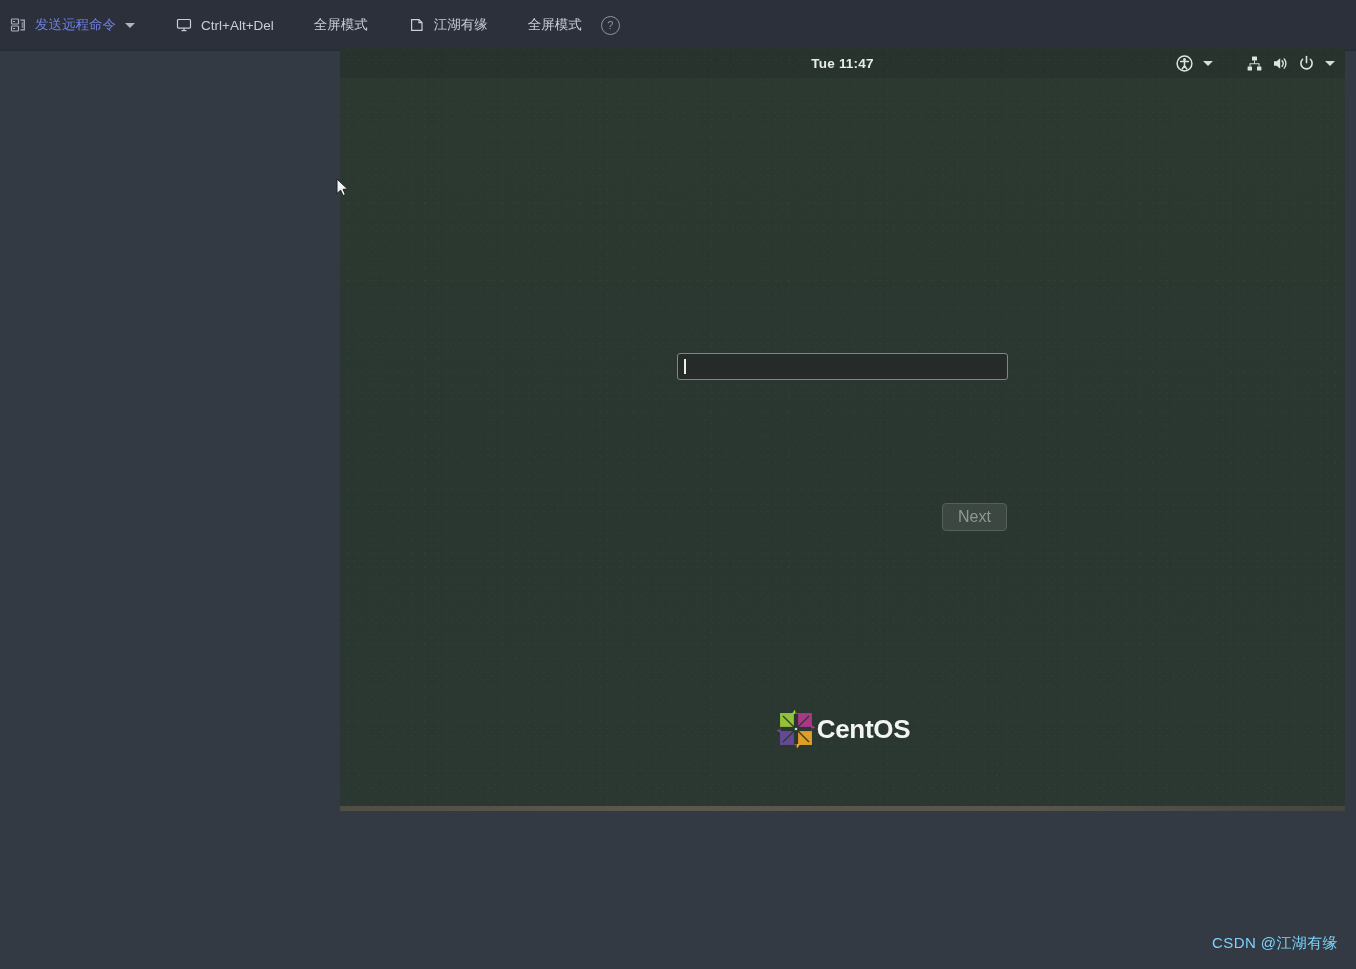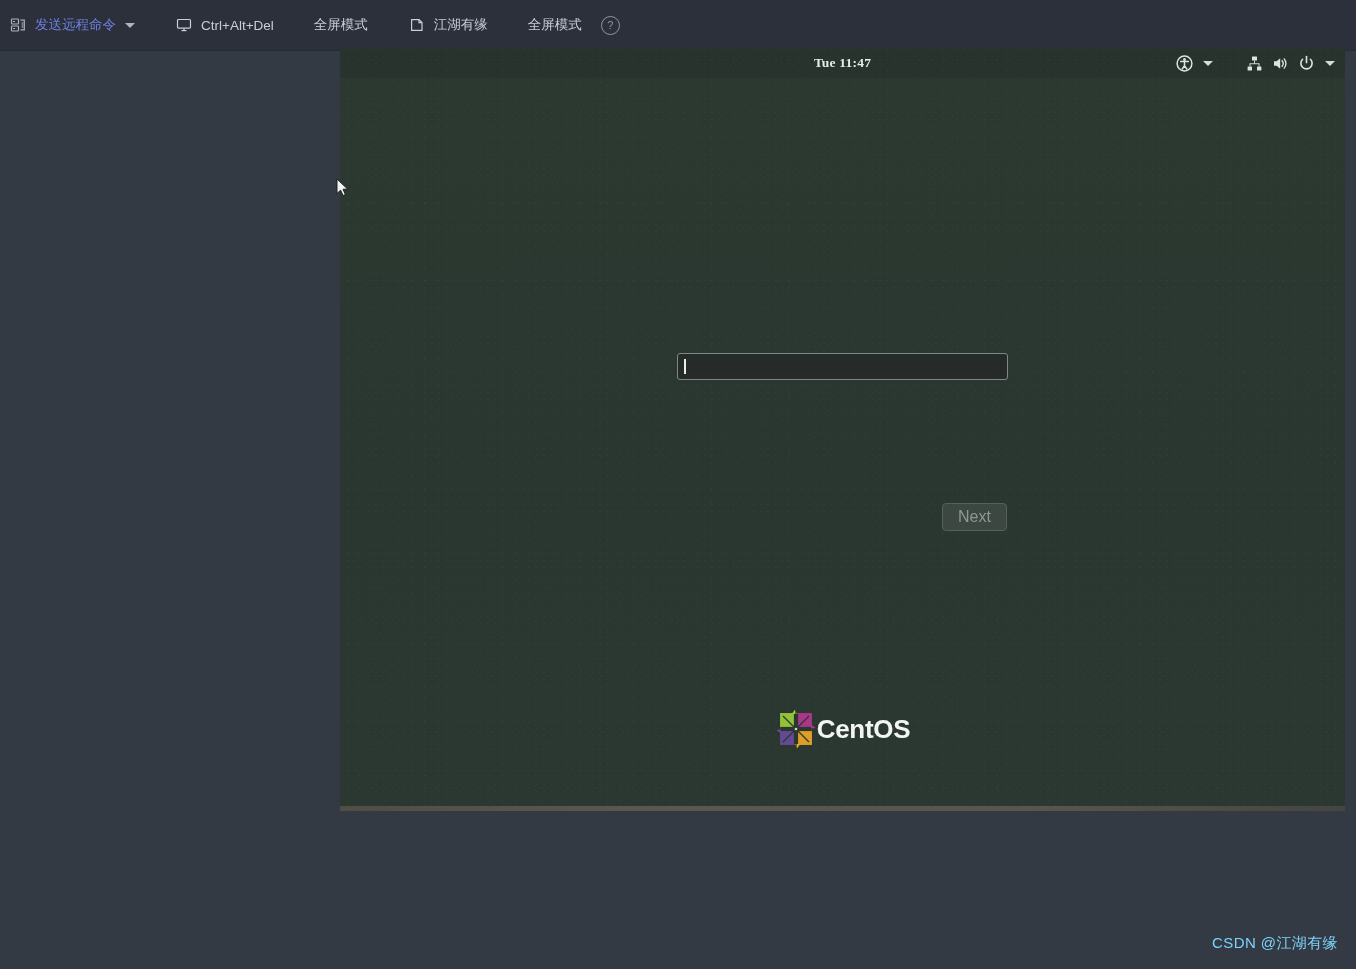--- a/index.html
+++ b/index.html
@@ -96,21 +96,20 @@
 
   .gdm-topbar {
     position: absolute;
     left: 0; top: 0;
     width: 100%;
     height: 30px;
     display: flex;
     align-items: center;
     justify-content: center;
     background: rgba(0,0,0,0.10);
-    font-family: Liberation Serif, serif;
   }
   .gdm-clock {
     color: #e7ece8;
     font-size: 13.5px;
     font-weight: bold;
     letter-spacing: 0.2px;
   }
   .gdm-tray {
     position: absolute;
     right: 10px;

